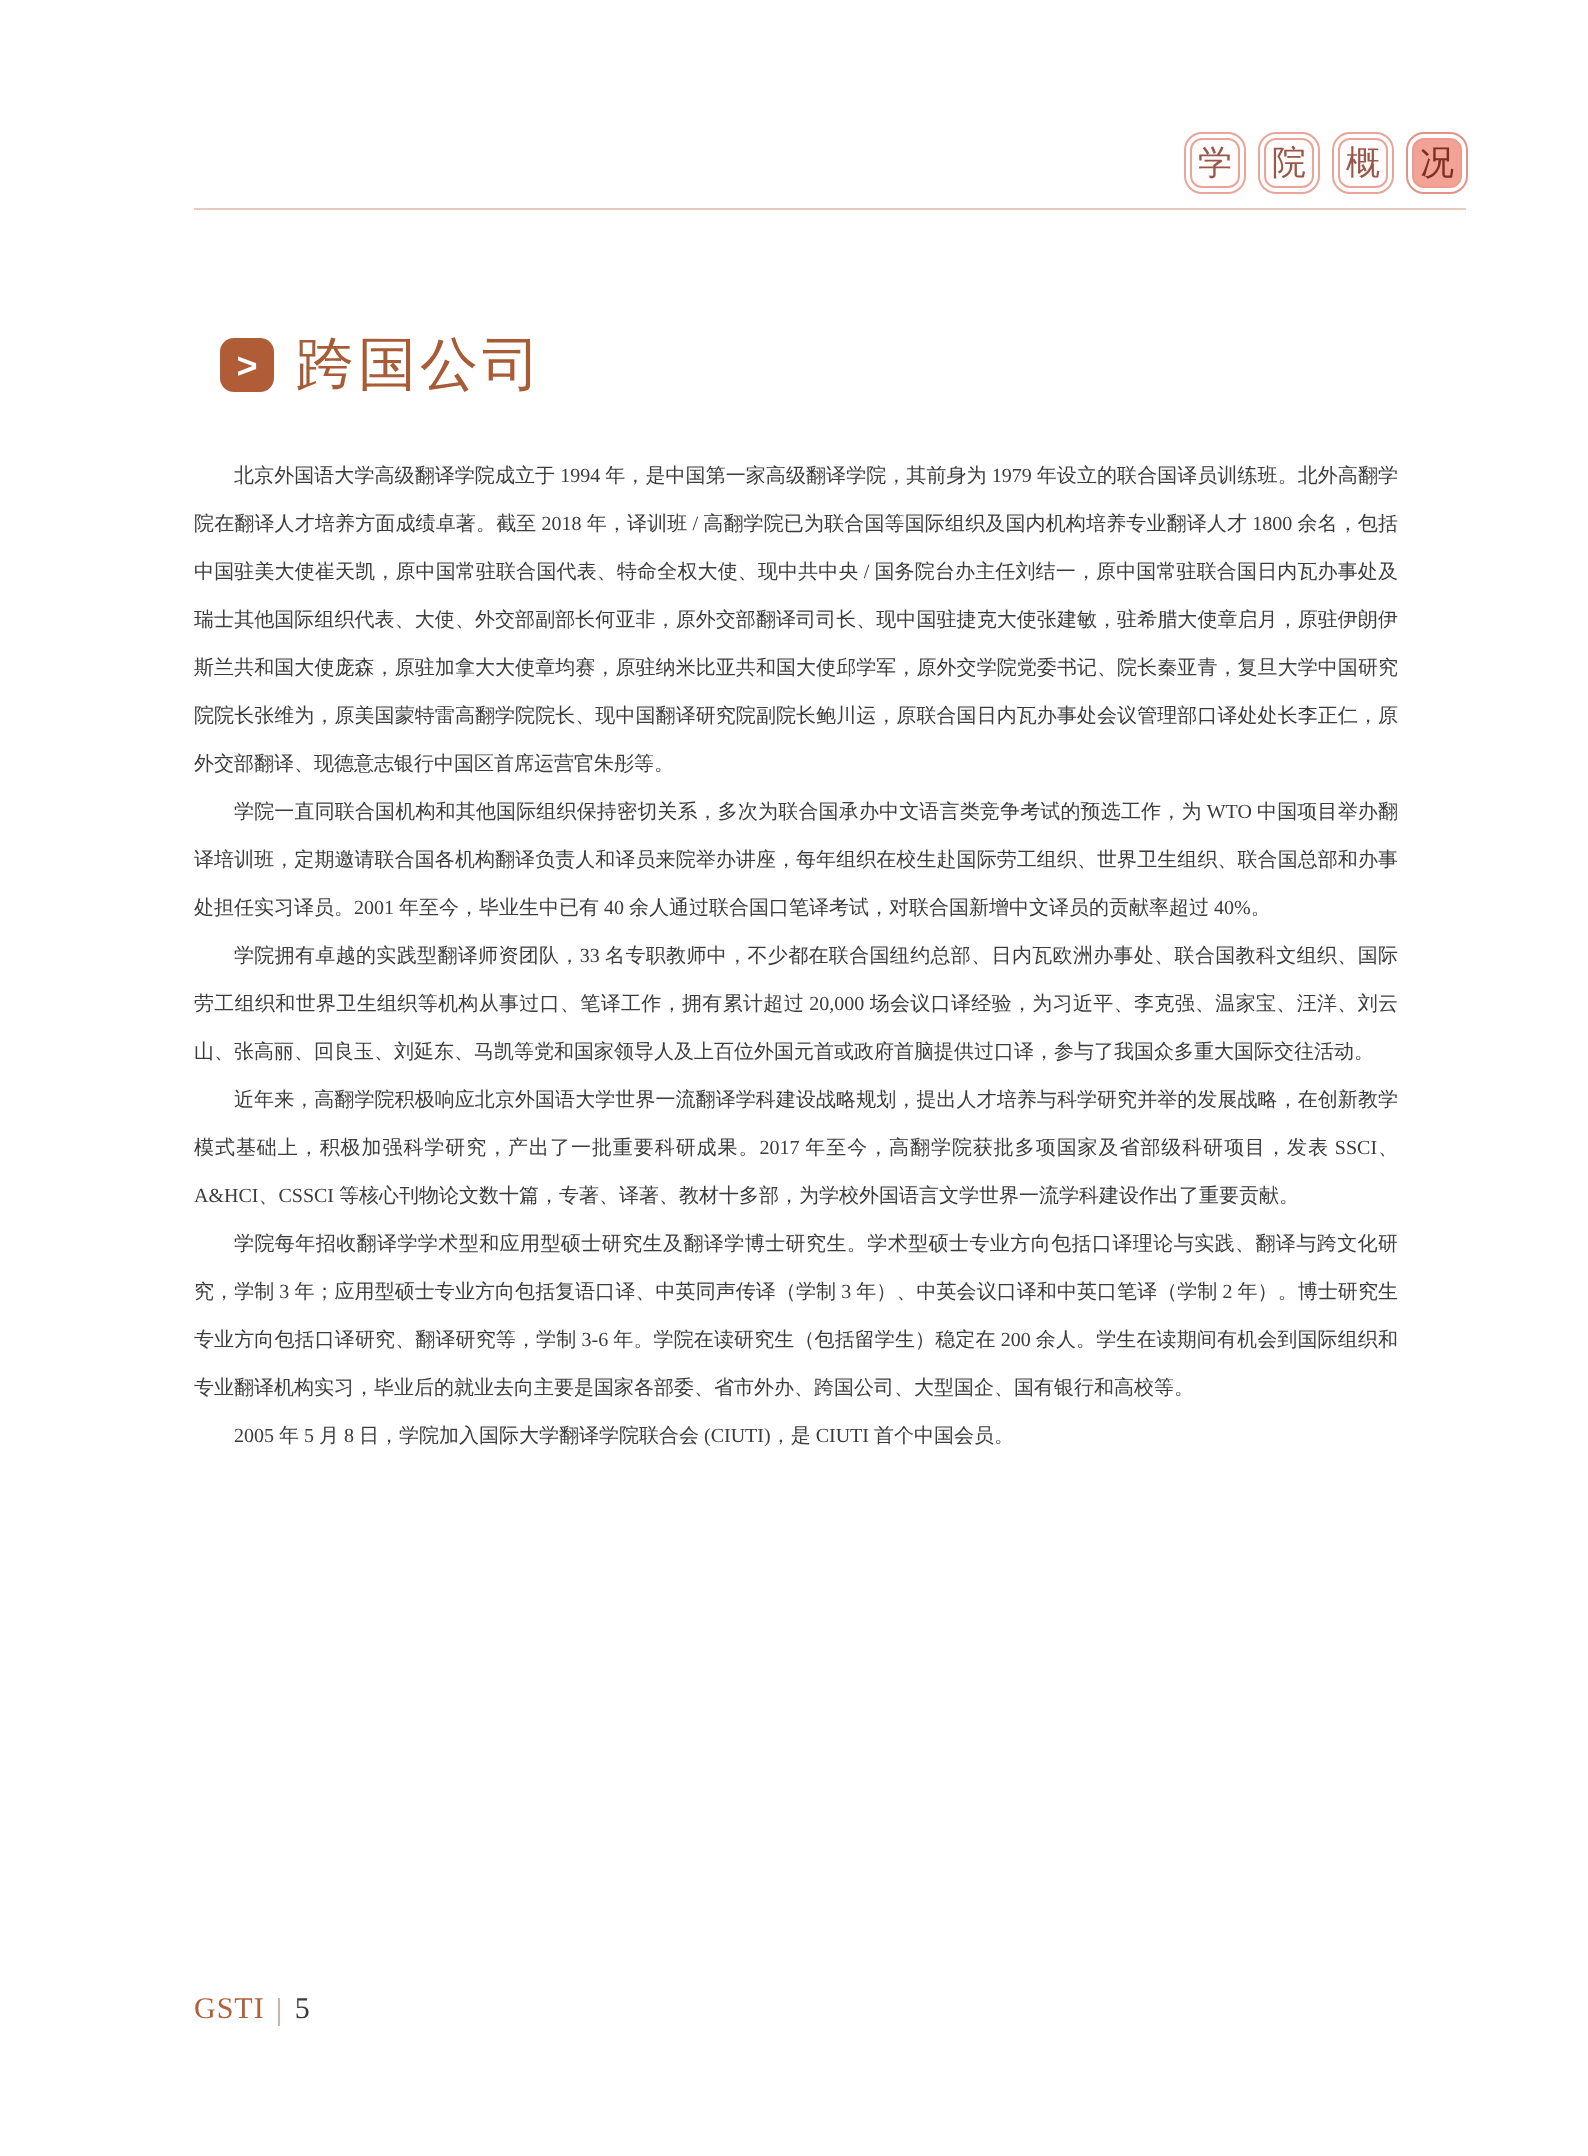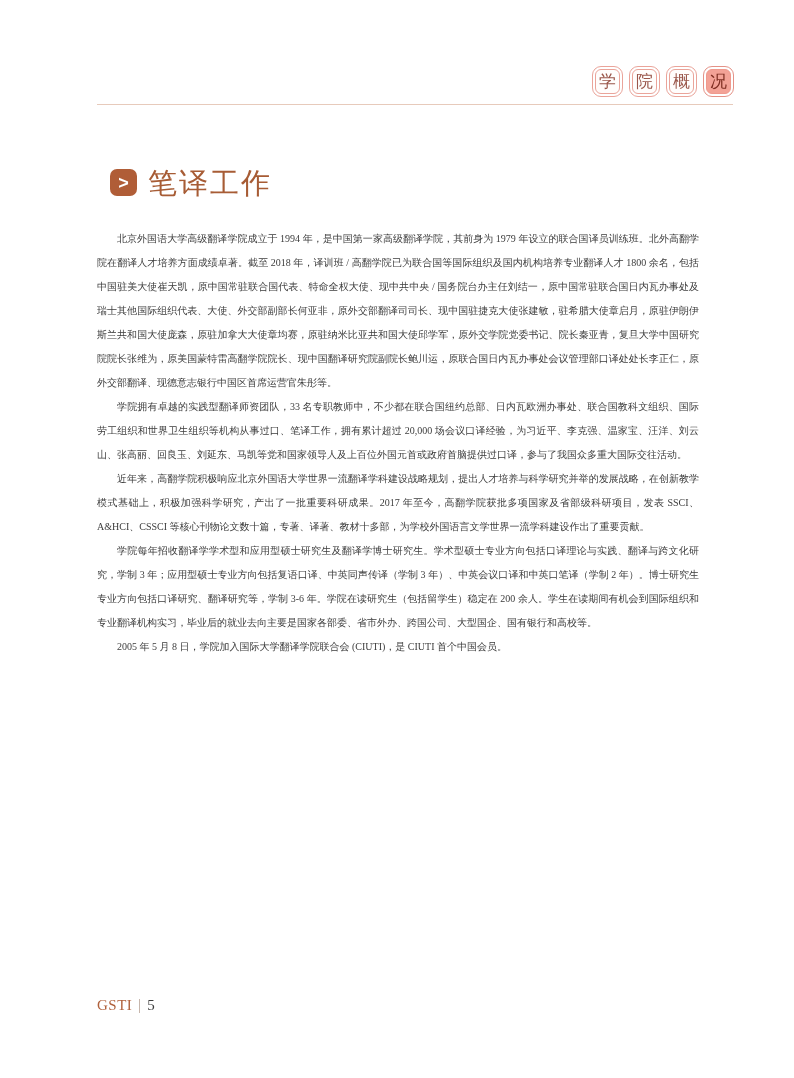--- a/index.html
+++ b/index.html
@@ -149,25 +149,26 @@
       <span class="stamp-inner">概</span>
     </span>
     <span class="stamp filled">
       <span class="stamp-inner">况</span>
     </span>
   </div>
   <div class="header-rule"></div>
 
   <div class="section-title">
     <span class="title-icon">&gt;</span>
-    <span class="title-text">笔译工作</span>
+    <span class="title-text">跨国公司</span>
   </div>
 
   <div class="body-text">
     <p>北京外国语大学高级翻译学院成立于 1994 年，是中国第一家高级翻译学院，其前身为 1979 年设立的联合国译员训练班。北外高翻学院在翻译人才培养方面成绩卓著。截至 2018 年，译训班 / 高翻学院已为联合国等国际组织及国内机构培养专业翻译人才 1800 余名，包括中国驻美大使崔天凯，原中国常驻联合国代表、特命全权大使、现中共中央 / 国务院台办主任刘结一，原中国常驻联合国日内瓦办事处及瑞士其他国际组织代表、大使、外交部副部长何亚非，原外交部翻译司司长、现中国驻捷克大使张建敏，驻希腊大使章启月，原驻伊朗伊斯兰共和国大使庞森，原驻加拿大大使章均赛，原驻纳米比亚共和国大使邱学军，原外交学院党委书记、院长秦亚青，复旦大学中国研究院院长张维为，原美国蒙特雷高翻学院院长、现中国翻译研究院副院长鲍川运，原联合国日内瓦办事处会议管理部口译处处长李正仁，原外交部翻译、现德意志银行中国区首席运营官朱彤等。</p>
+    <p>学院一直同联合国机构和其他国际组织保持密切关系，多次为联合国承办中文语言类竞争考试的预选工作，为 WTO 中国项目举办翻译培训班，定期邀请联合国各机构翻译负责人和译员来院举办讲座，每年组织在校生赴国际劳工组织、世界卫生组织、联合国总部和办事处担任实习译员。2001 年至今，毕业生中已有 40 余人通过联合国口笔译考试，对联合国新增中文译员的贡献率超过 40%。</p>
     <p>学院拥有卓越的实践型翻译师资团队，33 名专职教师中，不少都在联合国纽约总部、日内瓦欧洲办事处、联合国教科文组织、国际劳工组织和世界卫生组织等机构从事过口、笔译工作，拥有累计超过 20,000 场会议口译经验，为习近平、李克强、温家宝、汪洋、刘云山、张高丽、回良玉、刘延东、马凯等党和国家领导人及上百位外国元首或政府首脑提供过口译，参与了我国众多重大国际交往活动。</p>
     <p>近年来，高翻学院积极响应北京外国语大学世界一流翻译学科建设战略规划，提出人才培养与科学研究并举的发展战略，在创新教学模式基础上，积极加强科学研究，产出了一批重要科研成果。2017 年至今，高翻学院获批多项国家及省部级科研项目，发表 SSCI、A&amp;HCI、CSSCI 等核心刊物论文数十篇，专著、译著、教材十多部，为学校外国语言文学世界一流学科建设作出了重要贡献。</p>
     <p>学院每年招收翻译学学术型和应用型硕士研究生及翻译学博士研究生。学术型硕士专业方向包括口译理论与实践、翻译与跨文化研究，学制 3 年；应用型硕士专业方向包括复语口译、中英同声传译（学制 3 年）、中英会议口译和中英口笔译（学制 2 年）。博士研究生专业方向包括口译研究、翻译研究等，学制 3-6 年。学院在读研究生（包括留学生）稳定在 200 余人。学生在读期间有机会到国际组织和专业翻译机构实习，毕业后的就业去向主要是国家各部委、省市外办、跨国公司、大型国企、国有银行和高校等。</p>
     <p>2005 年 5 月 8 日，学院加入国际大学翻译学院联合会 (CIUTI)，是 CIUTI 首个中国会员。</p>
   </div>
 
   <div class="footer">
     <span class="footer-brand">GSTI</span>
     <span class="footer-divider"></span>
     <span class="footer-page">5</span>

